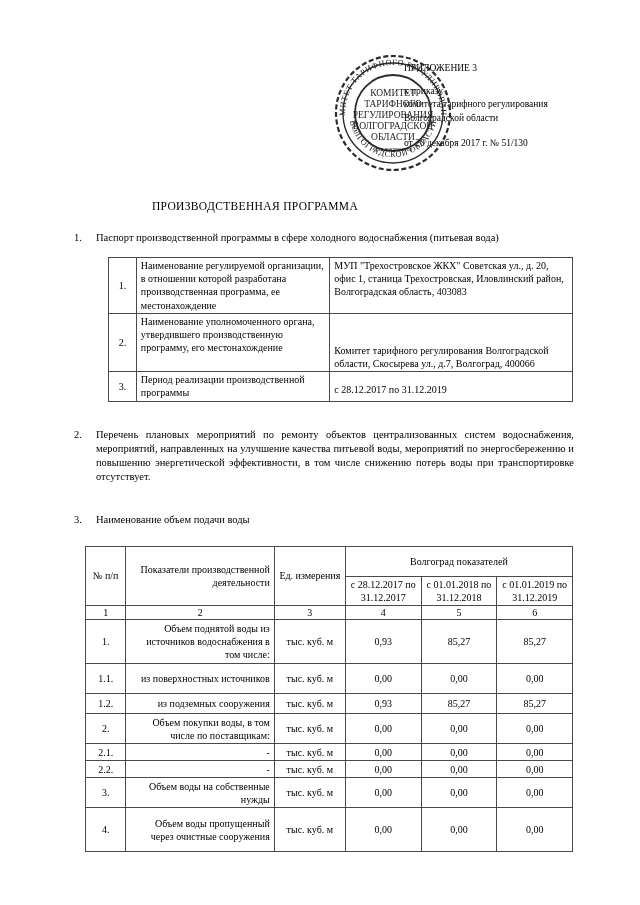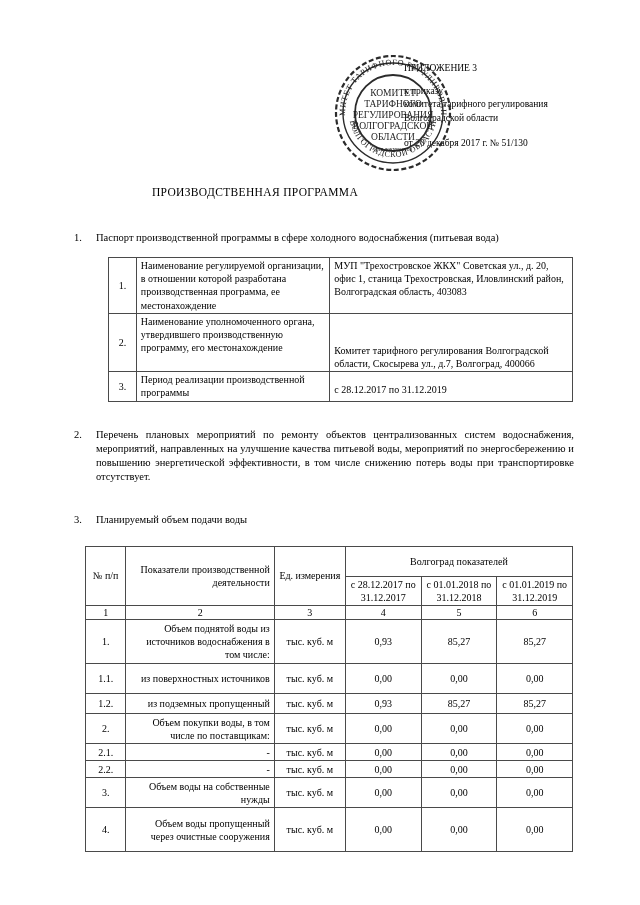--- a/index.html
+++ b/index.html
@@ -40,21 +40,21 @@
     width: 122px;
     height: 122px;
     pointer-events: none;
   }
   .stamp svg { display: block; }
 
   
   .doc-title {
     position: absolute;
     left: 0;
-    top: 186px;
+    top: 200px;
     width: 510px;
     text-align: center;
     font-size: 11.5px;
     letter-spacing: 0.35px;
   }
 
   
   .clause {
     position: absolute;
     display: flex;
@@ -196,21 +196,21 @@
     </tbody>
   </table>
 
   <div class="clause" id="clause-2">
     <span class="num">2.</span>
     <span class="body">Перечень плановых мероприятий по ремонту объектов централизованных систем водоснабжения, мероприятий, направленных на улучшение качества питьевой воды, мероприятий по энергосбережению и повышению энергетической эффективности, в том числе снижению потерь воды при транспортировке отсутствует.</span>
   </div>
 
   <div class="clause" id="clause-3">
     <span class="num">3.</span>
-    <span class="body">Планируемый объем подачи воды</span>
+    <span class="body">Наименование объем подачи воды</span>
   </div>
 
   <table class="doc-table" id="table-volume">
     <thead>
       <tr>
         <th class="c-no hdr-tall" rowspan="2">№ п/п</th>
         <th class="c-ind hdr-tall" rowspan="2">Показатели производственной деятельности</th>
         <th class="c-unit hdr-tall" rowspan="2">Ед. измерения</th>
         <th colspan="3">Волгоград показателей</th>
       </tr>
@@ -240,21 +240,21 @@
         <tr style="height: 30px;">
           <td class="c-no">1.1.</td>
           <td class="c-ind">из поверхностных источников</td>
           <td class="c-unit">тыс. куб. м</td>
           <td class="c-val">0,00</td>
           <td class="c-val">0,00</td>
           <td class="c-val">0,00</td>
         </tr>
         <tr style="height: 20px;">
           <td class="c-no">1.2.</td>
-          <td class="c-ind">из подземных пропущенный</td>
+          <td class="c-ind">из подземных сооружения</td>
           <td class="c-unit">тыс. куб. м</td>
           <td class="c-val">0,93</td>
           <td class="c-val">85,27</td>
           <td class="c-val">85,27</td>
         </tr>
         <tr style="height: 30px;">
           <td class="c-no">2.</td>
           <td class="c-ind">Объем покупки воды, в том числе по поставщикам:</td>
           <td class="c-unit">тыс. куб. м</td>
           <td class="c-val">0,00</td>

